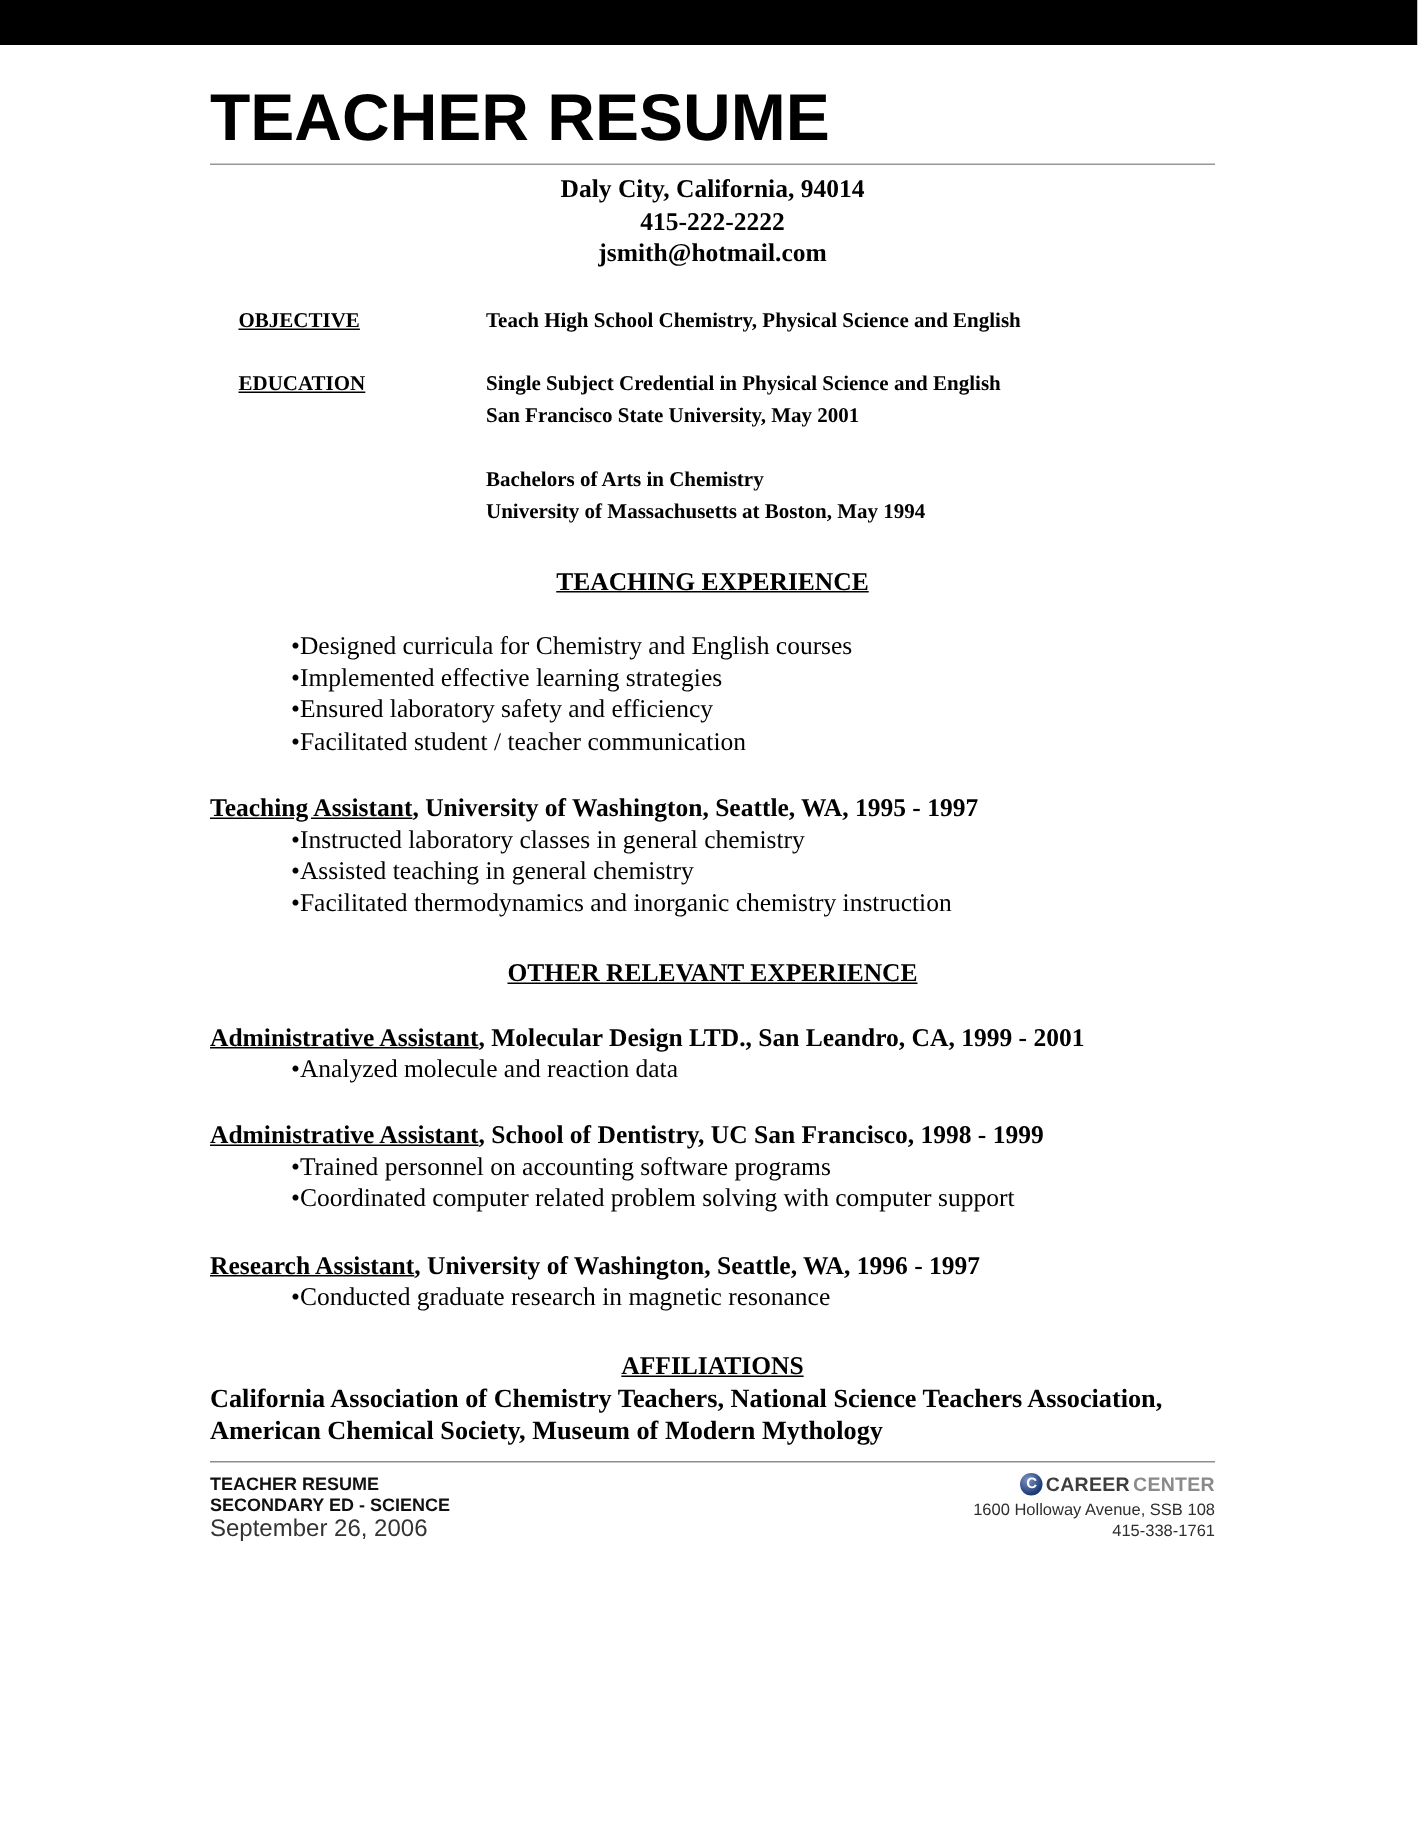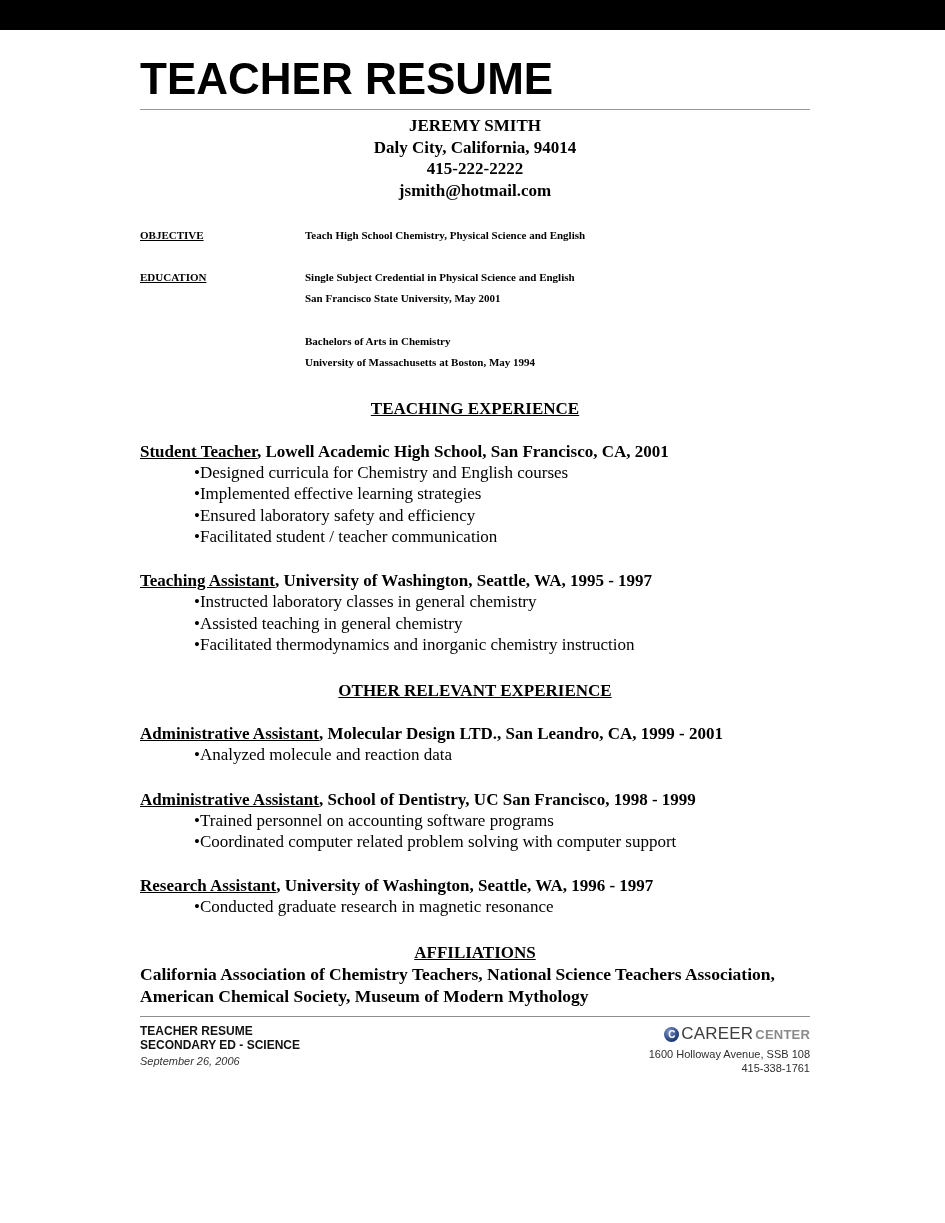--- a/index.html
+++ b/index.html
@@ -25,21 +25,21 @@
   .title-rule { border: none; border-top: 1px solid #979797; margin-top: 7px; }
 
   .contact {
     text-align: center;
     font-weight: bold;
     font-size: 17px;
     line-height: 21.5px;
     margin-top: 5px;
   }
 
-  .twocol { display: flex; font-size: 11px; font-weight: bold; line-height: 21px; }
+  .twocol { display: flex; font-size: 14px; font-weight: bold; line-height: 21px; margin-left: 19px; }
   .twocol .col-label { width: 165px; flex: none; }
   .underline { text-decoration: underline; }
   .objective-row { margin-top: 24px; }
   .education-row { margin-top: 21px; }
   .edu-entry { margin-bottom: 22px; }
   .edu-entry:last-child { margin-bottom: 0; }
 
   .center-heading {
     text-align: center;
     font-weight: bold;
@@ -61,53 +61,52 @@
 
   .footer-rule { border: none; border-top: 1px solid #8d8d8d; margin-top: 9px; }
   .footer {
     display: flex;
     justify-content: space-between;
     align-items: flex-start;
     margin-top: 7px;
     font-family: "Liberation Sans", sans-serif;
   }
   .footer-left .f-bold { font-size: 12px; font-weight: bold; line-height: 14px; color: #111; }
-  .footer-left .f-date { font-size: 11px; line-height: 13px; color: #333; margin-top: 3px; font-style: italic; }
+  .footer-left .f-date { font-size: 16px; line-height: 13px; color: #333; margin-top: 3px; }
 
   .footer-right { text-align: right; }
   .brand-row { display: flex; align-items: center; justify-content: flex-end; gap: 2px; }
   .brand-icon {
     width: 15px; height: 15px;
     border-radius: 50%;
     background: radial-gradient(circle at 35% 30%, #7d93c6, #1d3a75 70%);
     color: #fff;
     font-size: 10px;
     font-weight: bold;
     display: inline-flex;
     align-items: center;
     justify-content: center;
     font-family: "Liberation Sans", sans-serif;
   }
-  .brand-career { font-size: 17px; font-weight: normal; color: #3d3d3d; letter-spacing: 0.2px; }
+  .brand-career { font-size: 13px; font-weight: bold; color: #3d3d3d; letter-spacing: 0.2px; }
   .brand-center { font-size: 13px; font-weight: bold; color: #8a8a8a; letter-spacing: 0.2px; }
   .f-addr { font-size: 11px; line-height: 14px; color: #2e2e2e; margin-top: 3px; }
   .f-phone { font-size: 11px; line-height: 14px; color: #2e2e2e; }
 </style>
 </head>
 <body>
 
 <div class="black-bar top"></div>
 
 <div class="page">
 
   <h1 class="doc-title">TEACHER RESUME</h1>
   <hr class="title-rule">
 
   <div class="contact">
-    <div>JEREMY SMITH</div>
     <div>Daly City, California, 94014</div>
     <div>415-222-2222</div>
     <div>jsmith@hotmail.com</div>
   </div>
 
   <div class="twocol objective-row">
     <span class="col-label underline">OBJECTIVE</span>
     <span>Teach High School Chemistry, Physical Science and English</span>
   </div>
 
@@ -121,21 +120,20 @@
       <div class="edu-entry">
         <div>Bachelors of Arts in Chemistry</div>
         <div>University of Massachusetts at Boston, May 1994</div>
       </div>
     </div>
   </div>
 
   <h2 class="center-heading">TEACHING EXPERIENCE</h2>
 
   <div class="job">
-    <p class="job-heading"><span class="job-title">Student Teacher</span><span>, Lowell Academic High School, San Francisco, CA, 2001</span></p>
     <ul class="bullets">
       <li>Designed curricula for Chemistry and English courses</li>
       <li>Implemented effective learning strategies</li>
       <li>Ensured laboratory safety and efficiency</li>
       <li>Facilitated student / teacher communication</li>
     </ul>
   </div>
 
   <div class="job">
     <p class="job-heading"><span class="job-title">Teaching Assistant</span><span>, University of Washington, Seattle, WA, 1995 - 1997</span></p>

